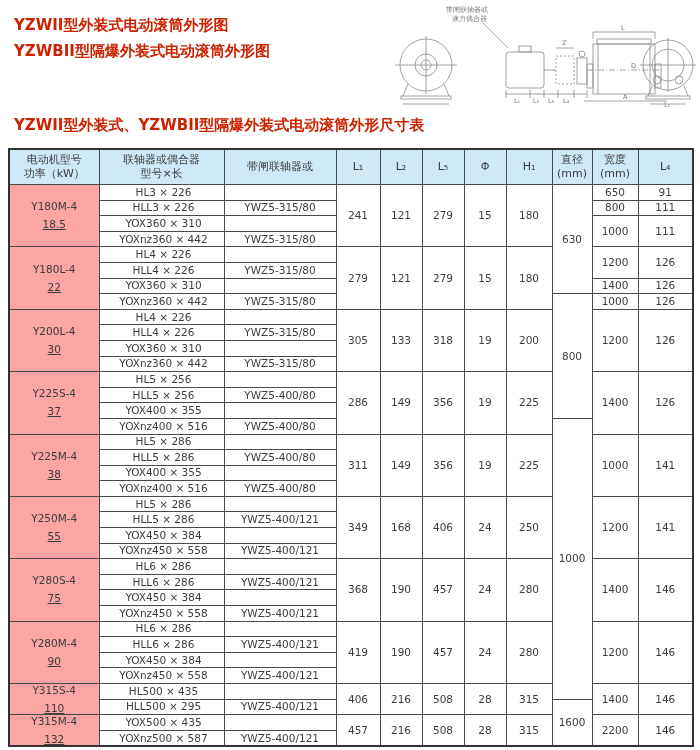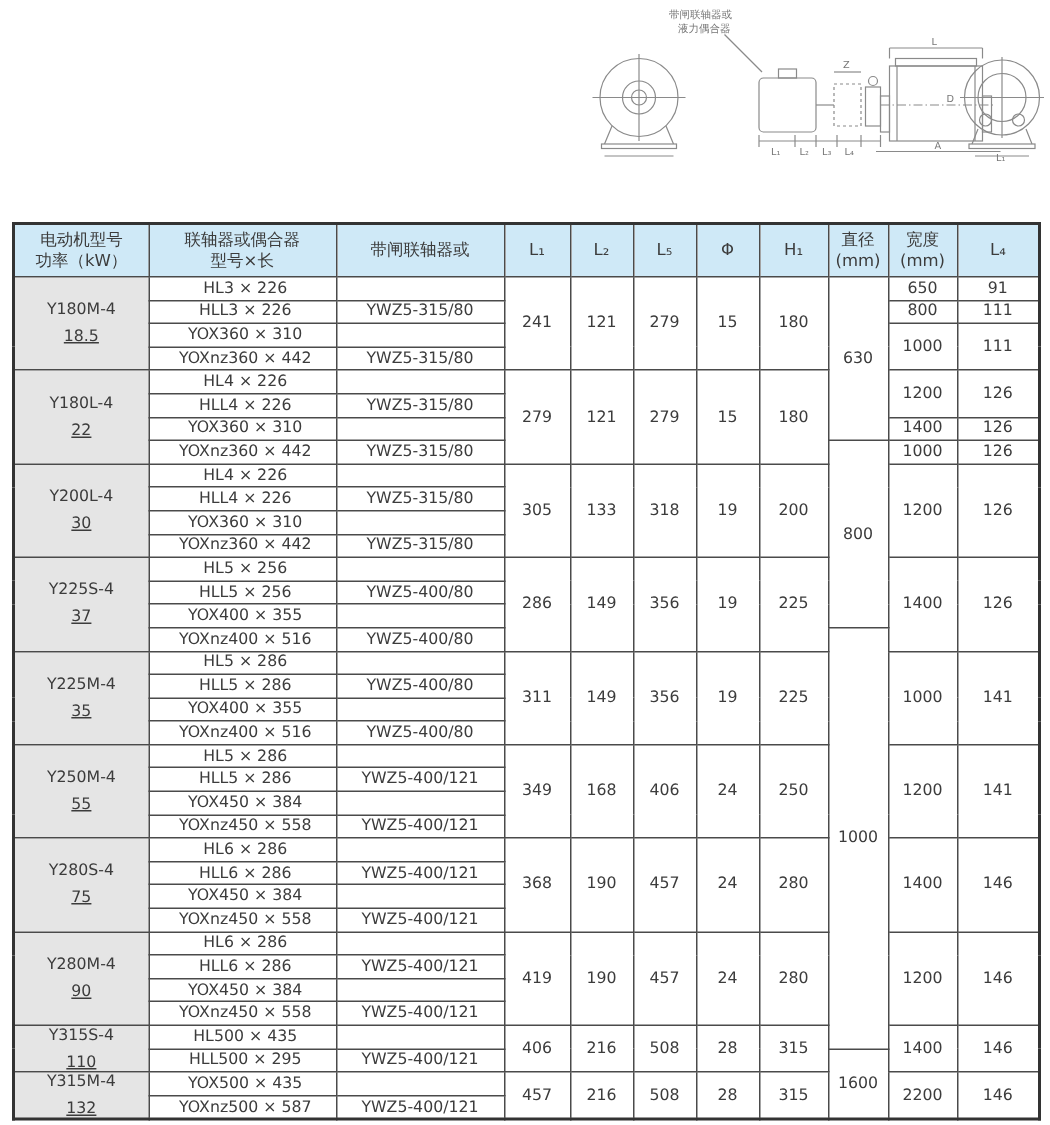--- a/index.html
+++ b/index.html
@@ -24,29 +24,33 @@
   table.dims th,table.dims td{
     border:1px solid #4a4a4a;text-align:center;vertical-align:middle;
     padding:0 2px;overflow:hidden;
   }
   table.dims{border:2px solid #333;}
   table.dims th{
     background:#cfe9f7;font-weight:normal;font-size:11px;height:34px;
     white-space:pre-line;line-height:1.25;
   }
   table.dims td{height:14.6px;line-height:1.05;}
-  table.dims td.motor{background:#e5e5e5;}
+  table.dims td.motor{background:#fca5a5;}
   table.dims td.motor .power{margin-top:7px;text-decoration:underline;}
   table.dims td.coupling{text-align:center;padding-left:6px;}
 </style>
 </head>
 <body>
 
 <div id="page">
 
+  <div class="titles">
+    <div class="doc-title">YZWII型外装式电动滚筒外形图</div>
+    <div class="doc-title">YZWBII型隔爆外装式电动滚筒外形图</div>
+  </div>
 
   <svg id="drawing" width="308" height="106" viewBox="0 0 308 106">
 
     <g>
       <text class="cn" x="58" y="10">带闸联轴器或</text>
       <text class="cn" x="64" y="19">液力偶合器</text>
       <line x1="95" y1="21" x2="120" y2="46"></line>
     </g>
 
     <g>
@@ -105,20 +109,21 @@
       <line x1="252" y1="63" x2="308" y2="63"></line>
       <line x1="280" y1="36" x2="280" y2="90"></line>
       <line x1="264" y1="84" x2="260" y2="94"></line>
       <line x1="296" y1="84" x2="300" y2="94"></line>
       <rect x="258" y="94" width="44" height="3"></rect>
       <line x1="262" y1="102" x2="298" y2="102"></line>
       <text x="276" y="105">L₁</text>
     </g>
   </svg>
 
+  <div class="table-title">YZWII型外装式、YZWBII型隔爆外装式电动滚筒外形尺寸表</div>
 
   <table class="dims">
     <colgroup>
       <col style="width:90px">
         <col style="width:125px">
         <col style="width:112px">
       <col style="width:44px">
         <col style="width:42px">
         <col style="width:42px">
       <col style="width:42px">
@@ -262,21 +267,21 @@
           <td class="brake"></td>
         </tr>
         <tr>
           <td class="coupling">YOXnz400 × 516</td>
           <td class="brake">YWZ5-400/80</td>
           <td class="num" rowspan="18">1000</td>
         </tr>
         <tr>
           <td class="motor" rowspan="4">
             <div>Y225M-4</div>
-            <div class="power">35</div>
+            <div class="power">38</div>
           </td>
           <td class="coupling">HL5 × 286</td>
           <td class="brake"></td>
           <td class="num" rowspan="4">311</td>
           <td class="num" rowspan="4">149</td>
           <td class="num" rowspan="4">356</td>
           <td class="num" rowspan="4">19</td>
           <td class="num" rowspan="4">225</td>
           <td class="num" rowspan="4">1000</td>
           <td class="num" rowspan="4">141</td>

